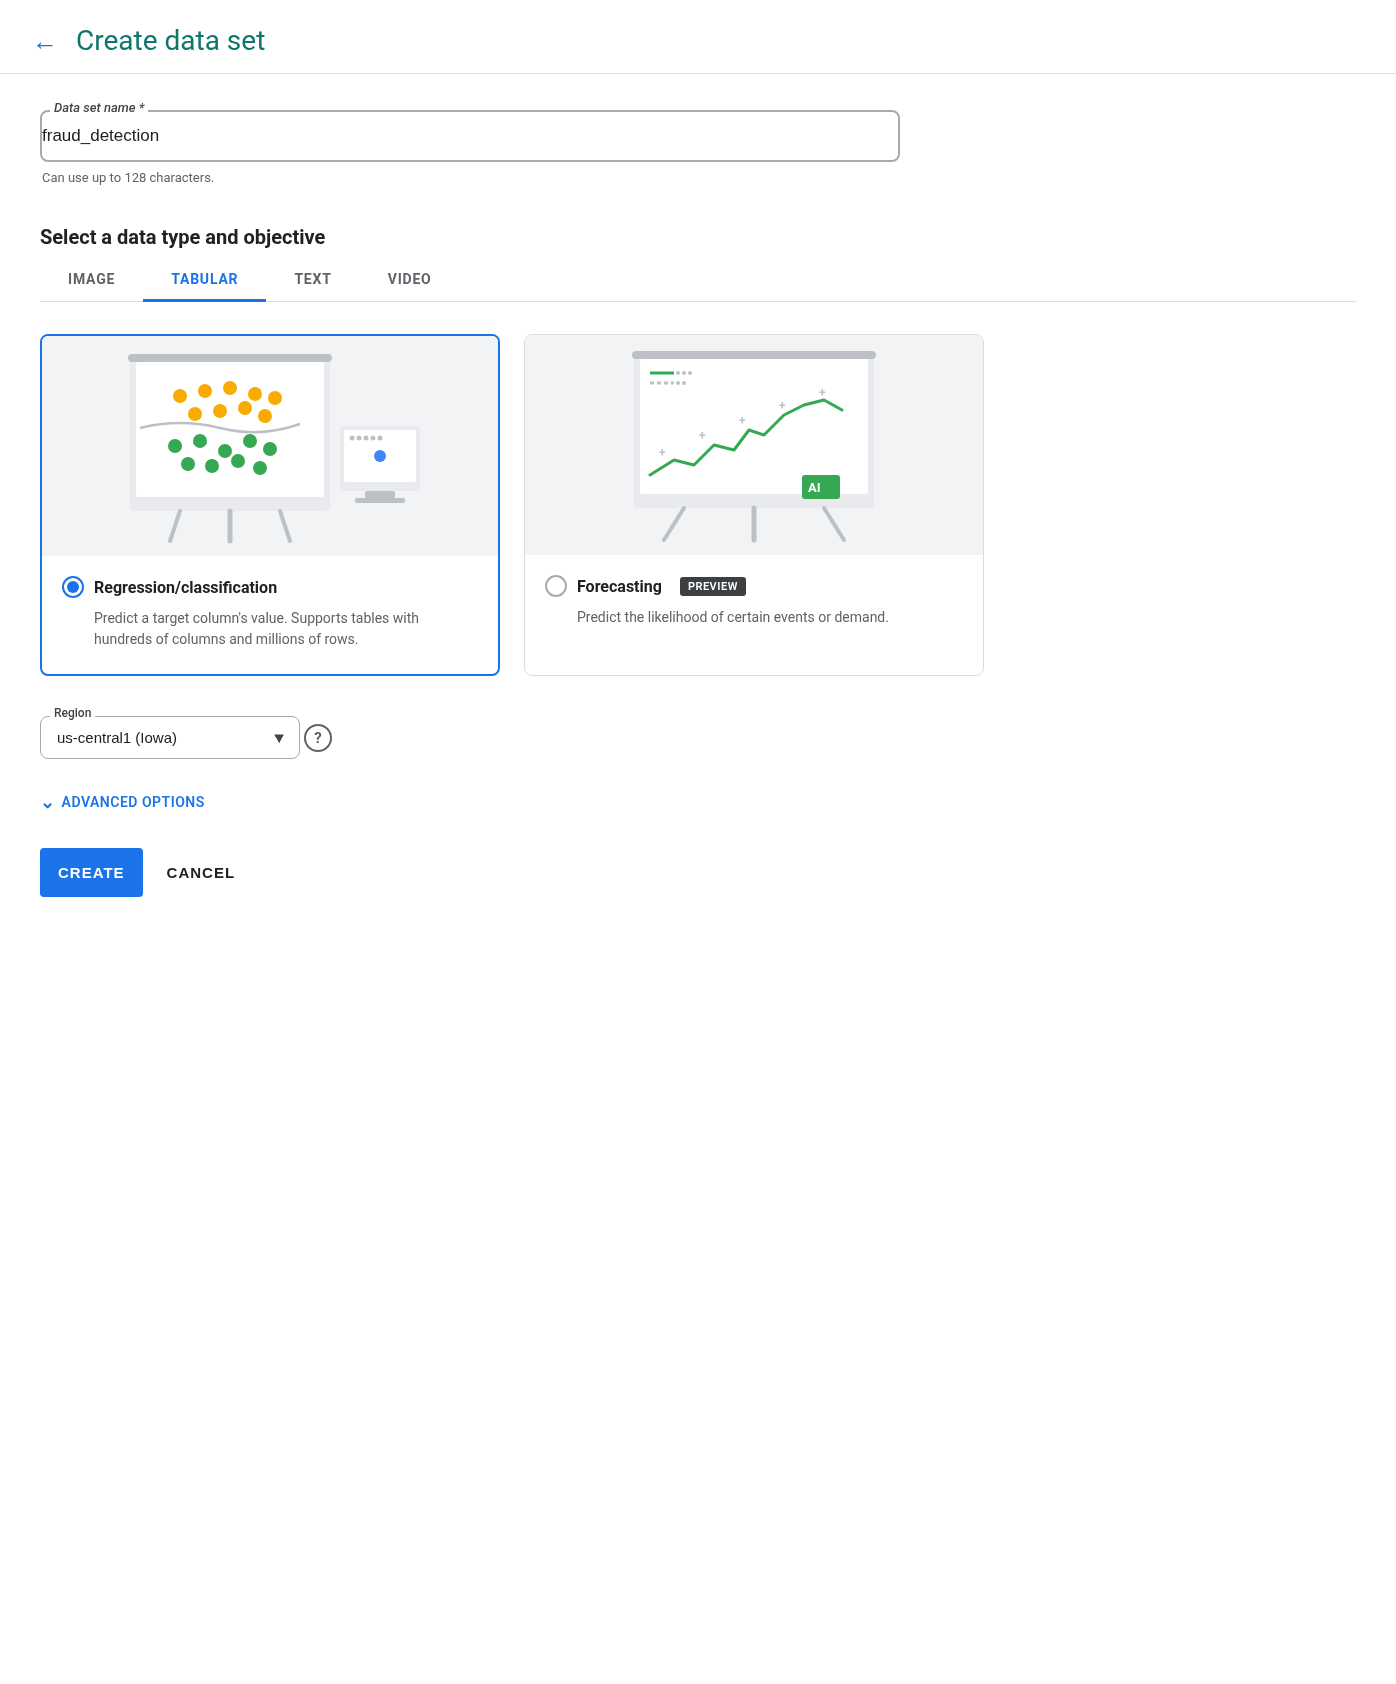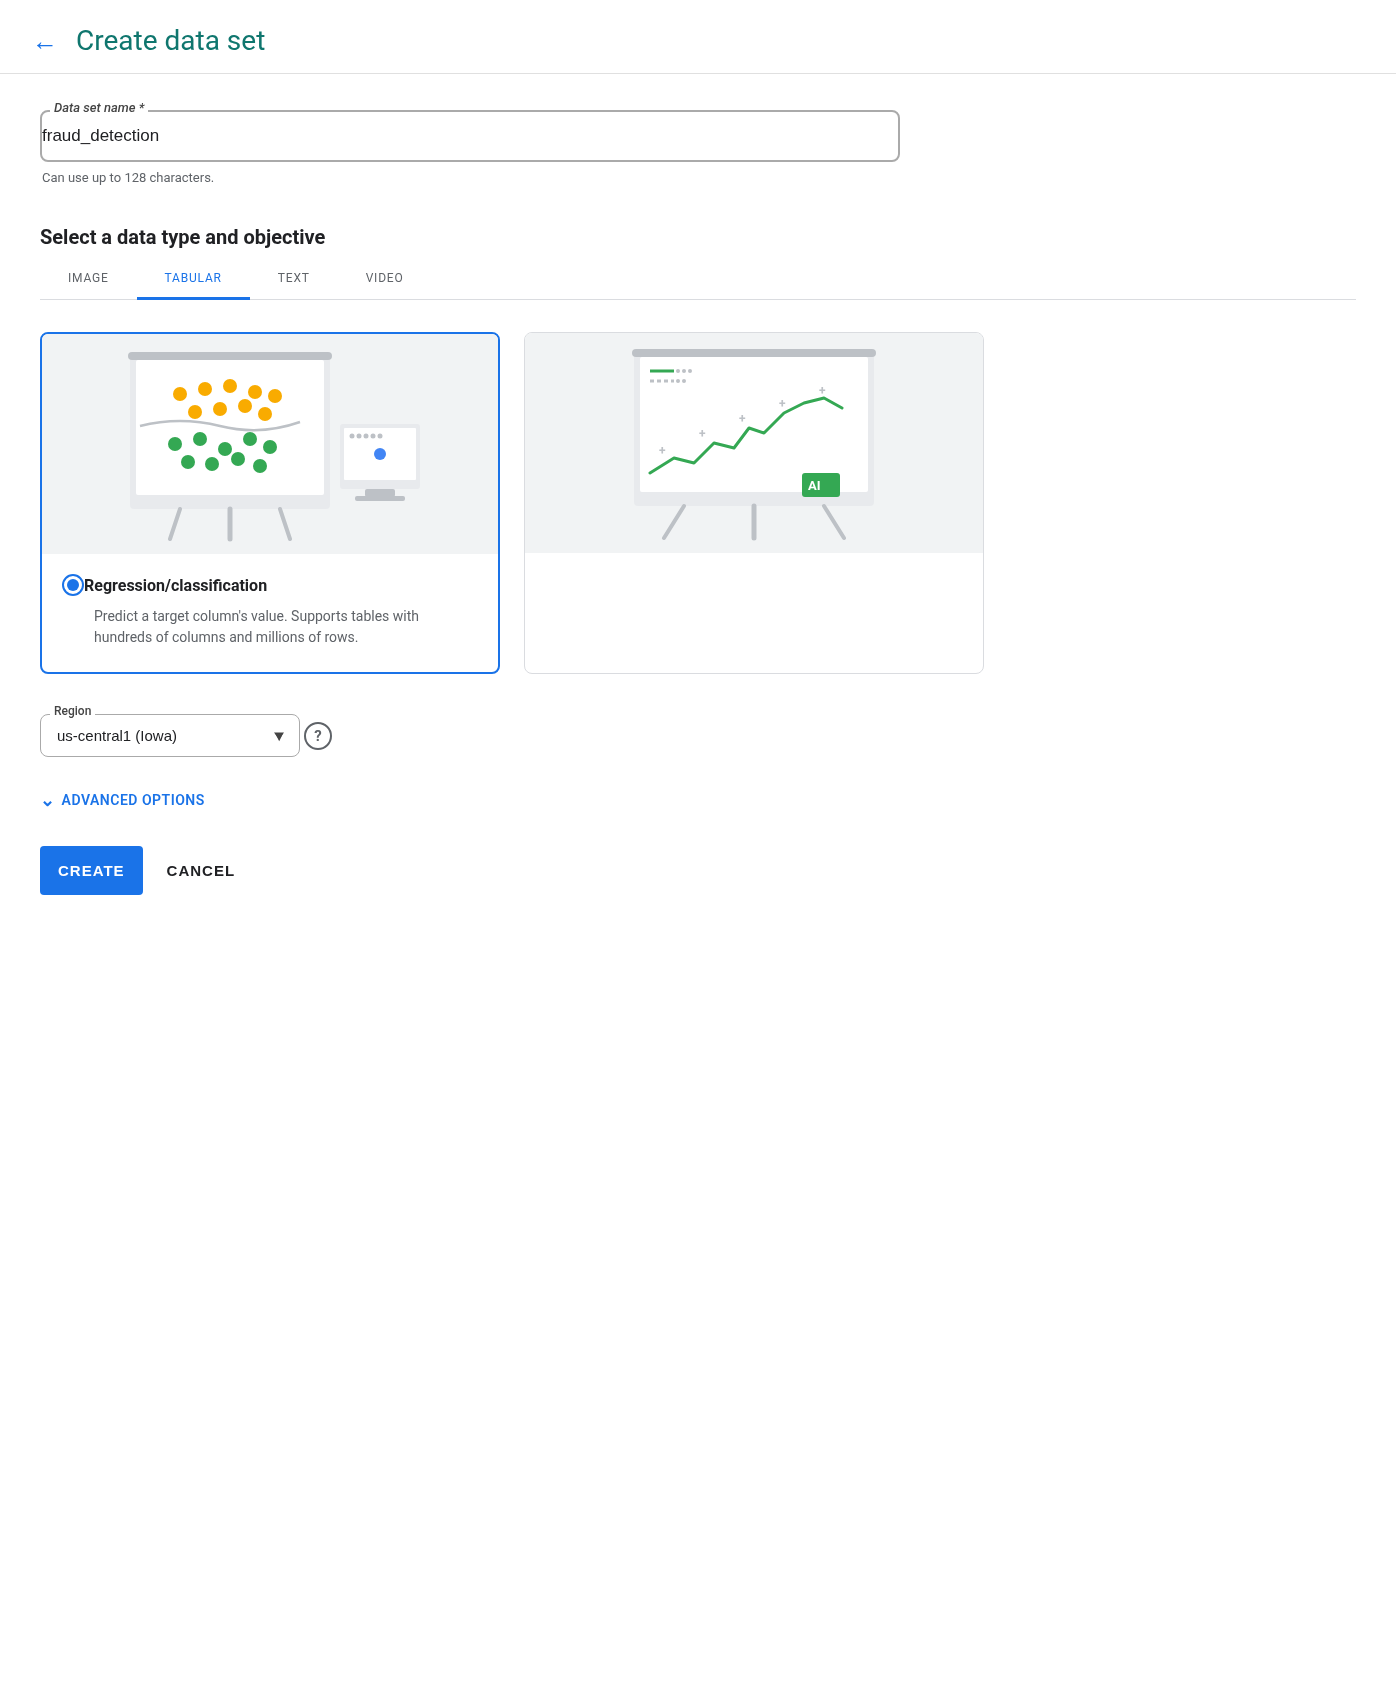--- a/index.html
+++ b/index.html
@@ -99,22 +99,22 @@
     
     .tabs {
       display: flex;
       border-bottom: 1px solid #dadce0;
       margin-bottom: 32px;
       gap: 0;
     }
 
     .tab {
       padding: 12px 28px;
-      font-size: 12px;
-      font-weight: 400;
+      font-size: 14px;
+      font-weight: 700;
       color: #5f6368;
       cursor: pointer;
       letter-spacing: 0.8px;
       border-bottom: 3px solid transparent;
       margin-bottom: -1px;
       text-transform: uppercase;
     }
 
     .tab.active {
       color: #1a73e8;
@@ -152,21 +152,21 @@
     }
 
     .card-body {
       padding: 20px 20px 24px 20px;
     }
 
     .card-option {
       display: flex;
       align-items: center;
       margin-bottom: 10px;
-      gap: 0;
+      gap: 10px;
     }
 
     .radio-btn {
       width: 22px;
       height: 22px;
       border-radius: 50%;
       border: 2px solid #aaa;
       display: flex;
       align-items: center;
       justify-content: center;
@@ -445,20 +445,28 @@
           <text x="75" y="112" font-size="12" fill="#bdc1c6" font-weight="bold">+</text>
           <text x="115" y="95" font-size="12" fill="#bdc1c6" font-weight="bold">+</text>
           <text x="155" y="80" font-size="12" fill="#bdc1c6" font-weight="bold">+</text>
           <text x="195" y="65" font-size="12" fill="#bdc1c6" font-weight="bold">+</text>
           <text x="235" y="52" font-size="12" fill="#bdc1c6" font-weight="bold">+</text>
 
           <rect x="218" y="130" width="38" height="24" rx="3" fill="#34a853"></rect>
           <text x="224" y="147" font-size="13" fill="#fff" font-weight="bold">AI</text>
         </svg>
       </div>
+      <div class="card-body">
+        <div class="card-option">
+          <div class="radio-btn"></div>
+          <span class="card-option-title">Forecasting</span>
+          <span class="preview-badge">PREVIEW</span>
+        </div>
+        <p class="card-desc">Predict the likelihood of certain events or demand.</p>
+      </div>
     </div>
 
   </div>
 
   <div class="region-group">
     <div class="region-select-row">
       <div class="region-select-wrapper">
         <div style="position:relative; display:inline-block;">
           <span class="region-label">Region</span>
           <select class="region-select">

